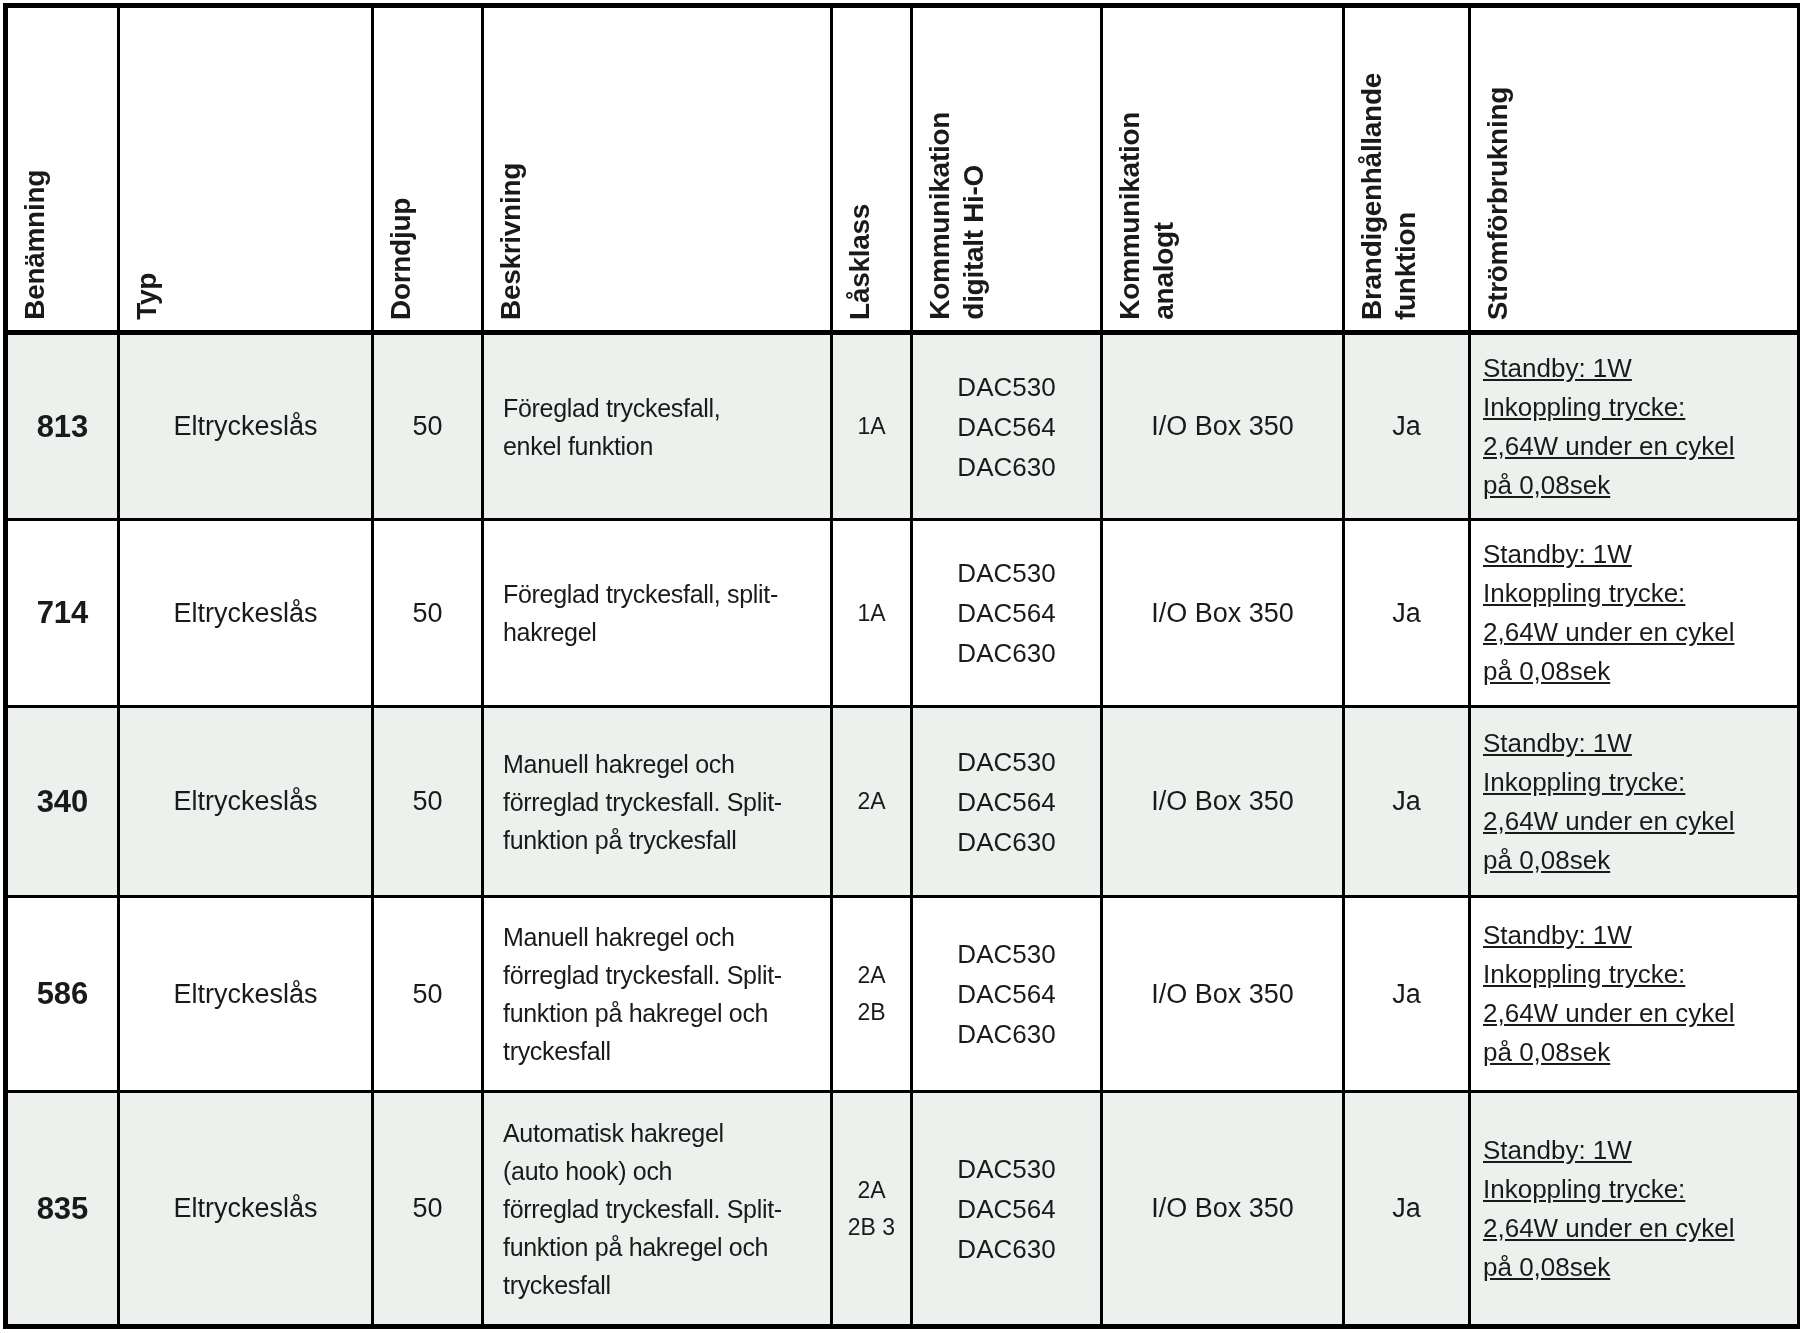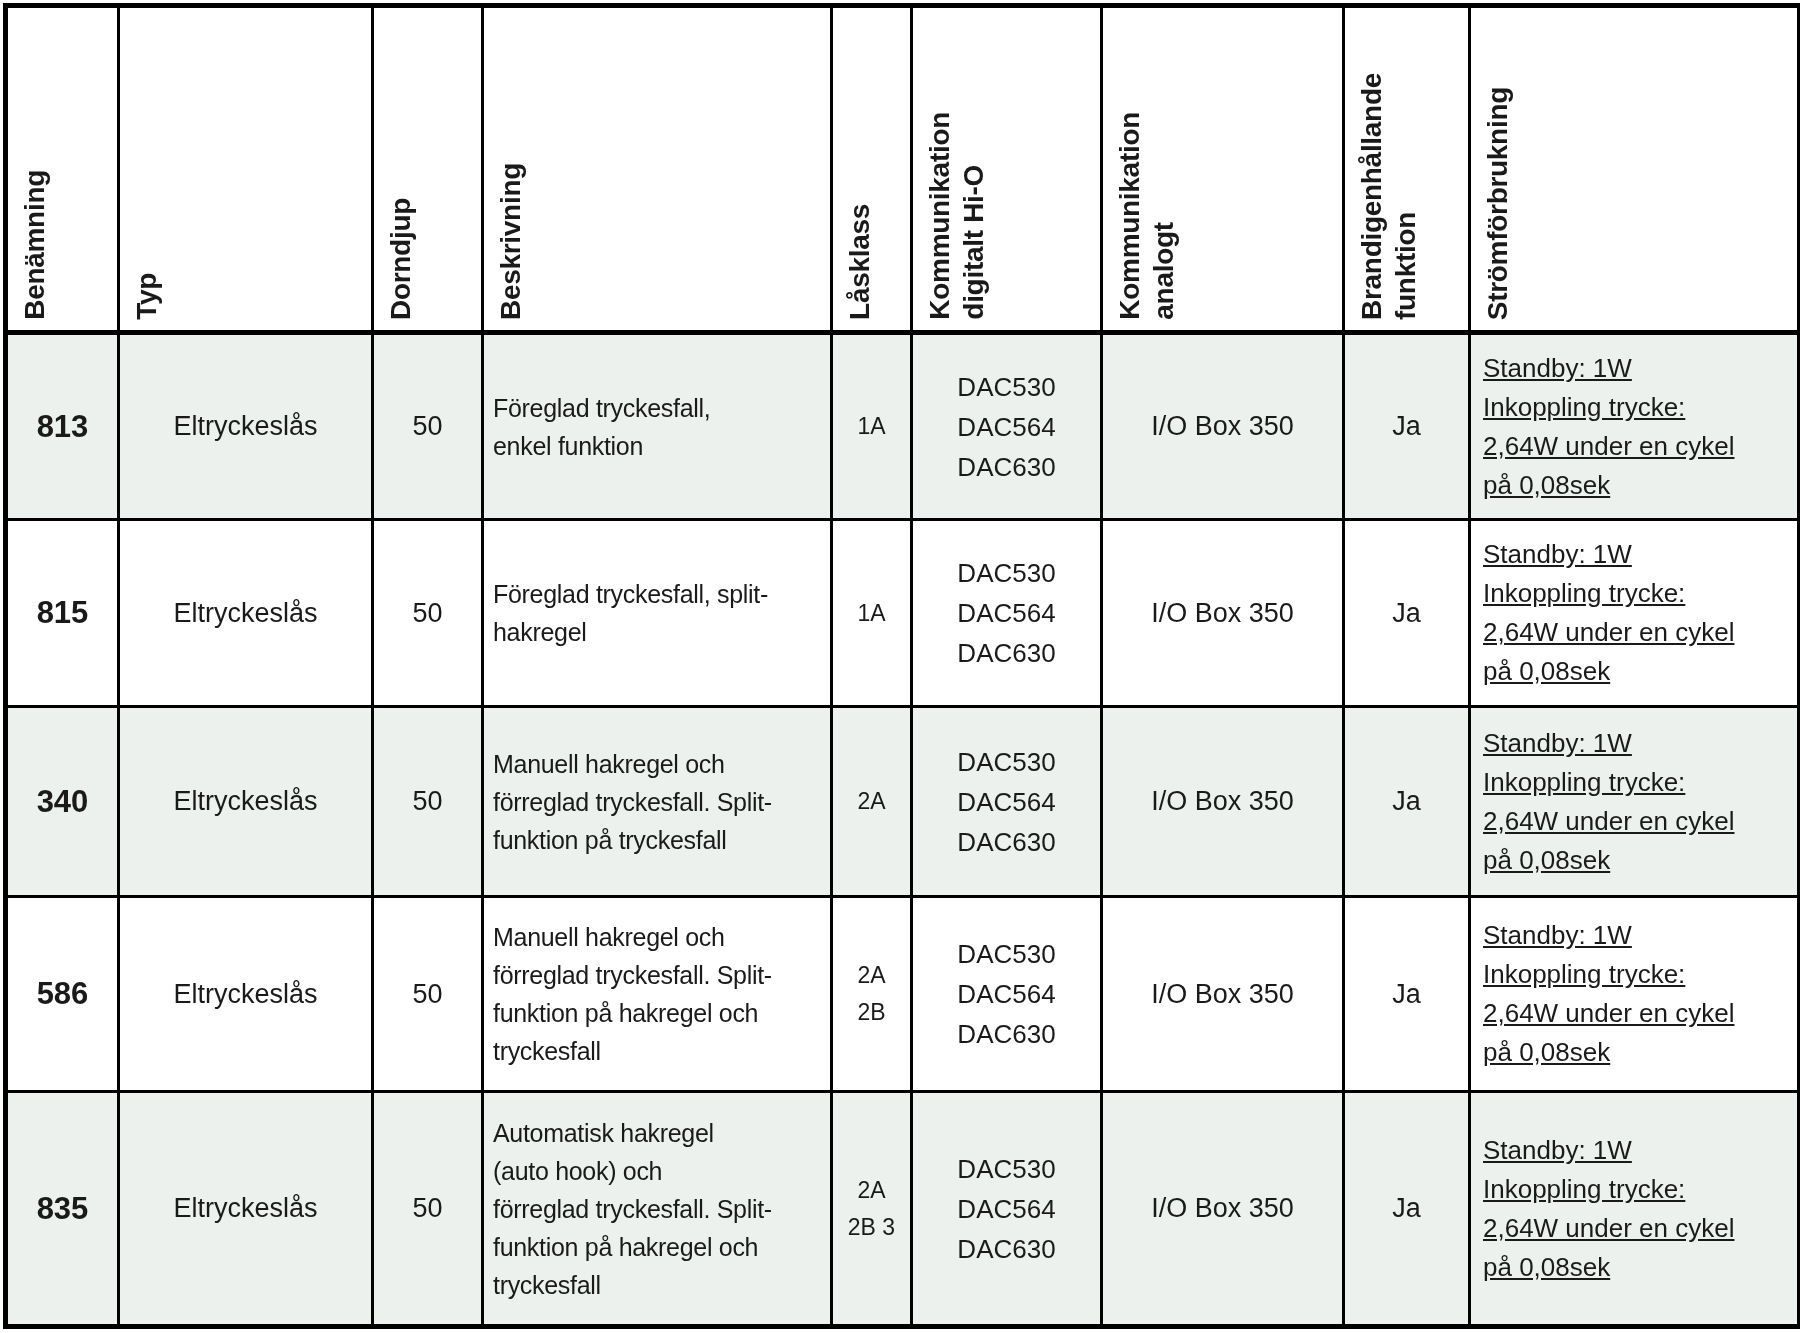--- a/index.html
+++ b/index.html
@@ -86,21 +86,21 @@
   td.cell-digitalt {
     text-align: center;
     font-size: 26px;
     line-height: 40px;
   }
   td.cell-beskrivning {
     text-align: left;
     font-size: 25px;
     line-height: 38px;
     letter-spacing: -0.3px;
-    padding-left: 9px;
+    padding-left: 19px;
   }
   td.cell-strom {
     text-align: left;
     font-size: 26px;
     line-height: 39px;
     padding-left: 12px;
     text-decoration: underline;
   }
 </style>
 </head>
@@ -164,21 +164,21 @@
 DAC564
 DAC630</td>
       <td class="cell-analogt">I/O Box 350</td>
       <td class="cell-brand">Ja</td>
       <td class="cell-strom ml">Standby: 1W
 Inkoppling trycke:
 2,64W under en cykel
 på 0,08sek</td>
     </tr>
     <tr>
-      <td class="cell-benamning">815</td>
+      <td class="cell-benamning">714</td>
       <td class="cell-typ">Eltryckeslås</td>
       <td class="cell-dorndjup">50</td>
       <td class="cell-beskrivning ml">Föreglad tryckesfall, split-
 hakregel</td>
       <td class="cell-lasklass ml">1A</td>
       <td class="cell-digitalt ml">DAC530
 DAC564
 DAC630</td>
       <td class="cell-analogt">I/O Box 350</td>
       <td class="cell-brand">Ja</td>

